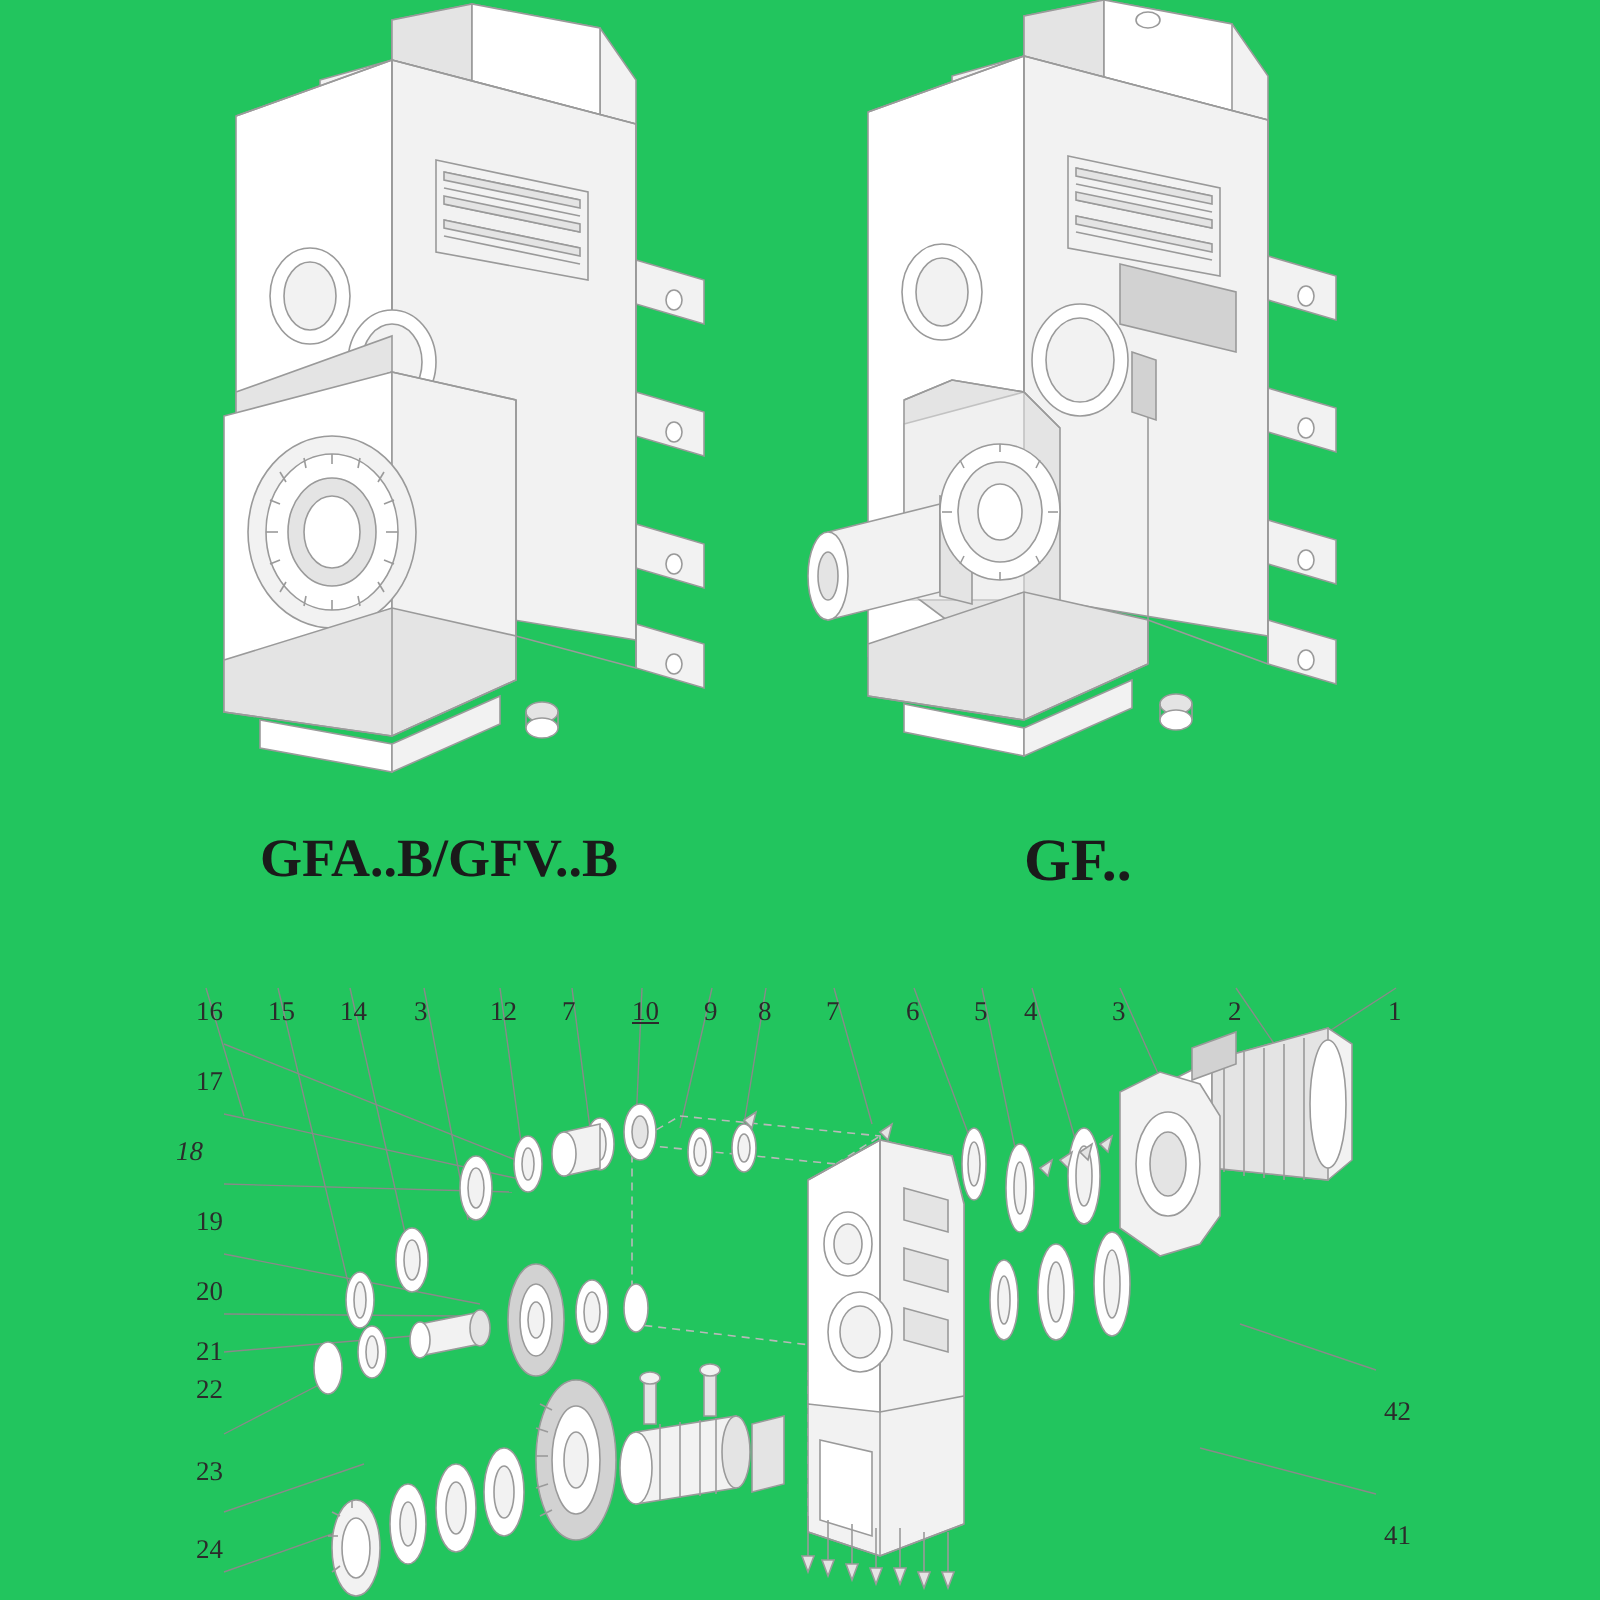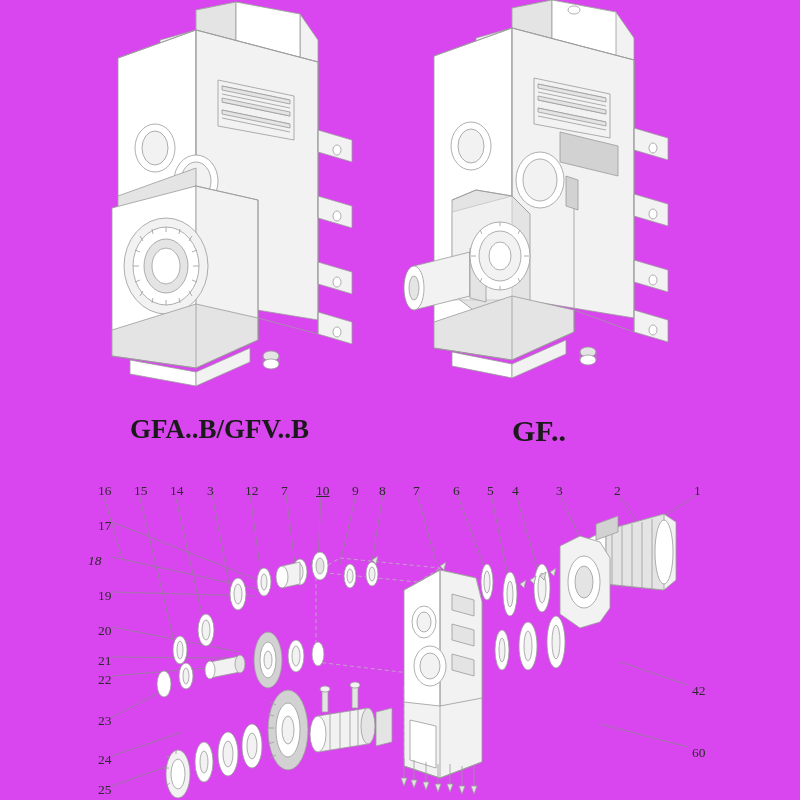--- a/index.html
+++ b/index.html
@@ -11,21 +11,21 @@
     width: 800px;
     height: 800px;
     font-family: "Liberation Serif", serif;
     overflow: hidden;
     position: relative;
   }
   #page {
     position: relative;
     width: 800px;
     height: 800px;
-    background: #d946ef;
+    background: #22c55e;
   }
   .top-section {
     position: absolute;
     left: 0;
     top: 0;
     width: 800px;
     height: 462px;
   }
   .bottom-section {
     position: absolute;
@@ -54,20 +54,21 @@
     font-size: 30px;
     color: #1a1a1a;
     white-space: nowrap;
   }
   .callout-num {
     position: absolute;
     font-family: "Liberation Serif", serif;
     font-size: 13.5px;
     color: #2b2b2b;
     white-space: nowrap;
+    margin-top: 15px;
   }
   svg {
     display: block;
   }
   .ln {
     stroke: #9a9a9a;
     stroke-width: 0.8;
     fill: none;
   }
   .ln-d {
@@ -505,16 +506,16 @@
     <div class="callout-num" style="left:98px; top:623px;">20</div>
     <div class="callout-num" style="left:98px; top:653px;">21</div>
     <div class="callout-num" style="left:98px; top:672px;">22</div>
     <div class="callout-num" style="left:98px; top:713px;">23</div>
     <div class="callout-num" style="left:98px; top:752px;">24</div>
     <div class="callout-num" style="left:98px; top:782px;">25</div>
   </div>
 
   <div>
     <div class="callout-num" style="left:692px; top:683px;">42</div>
-    <div class="callout-num" style="left:692px; top:745px;">60</div>
+    <div class="callout-num" style="left:692px; top:745px;">41</div>
   </div>
 
 </div>
 
 </body></html>

